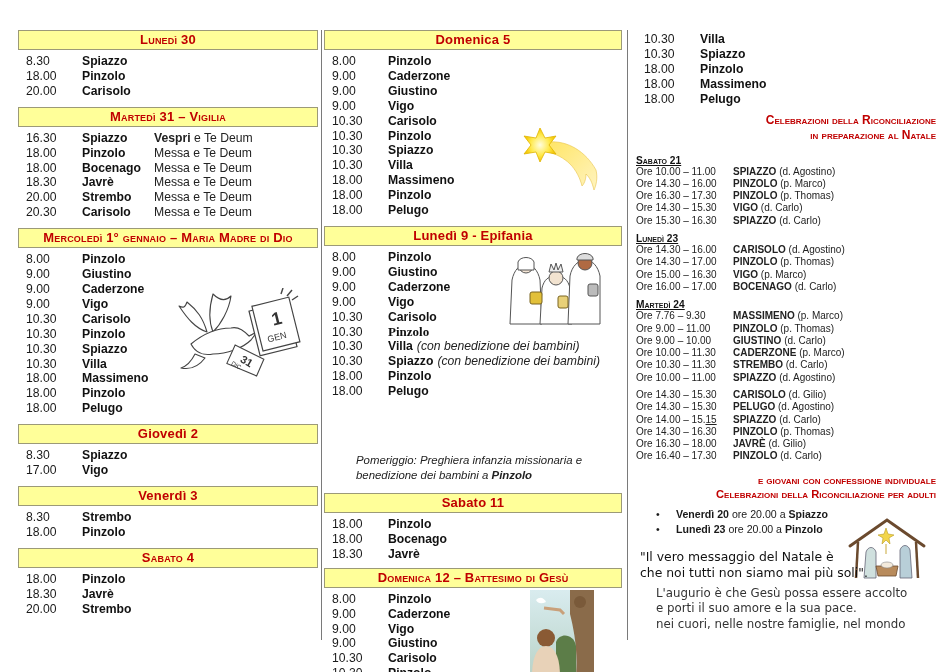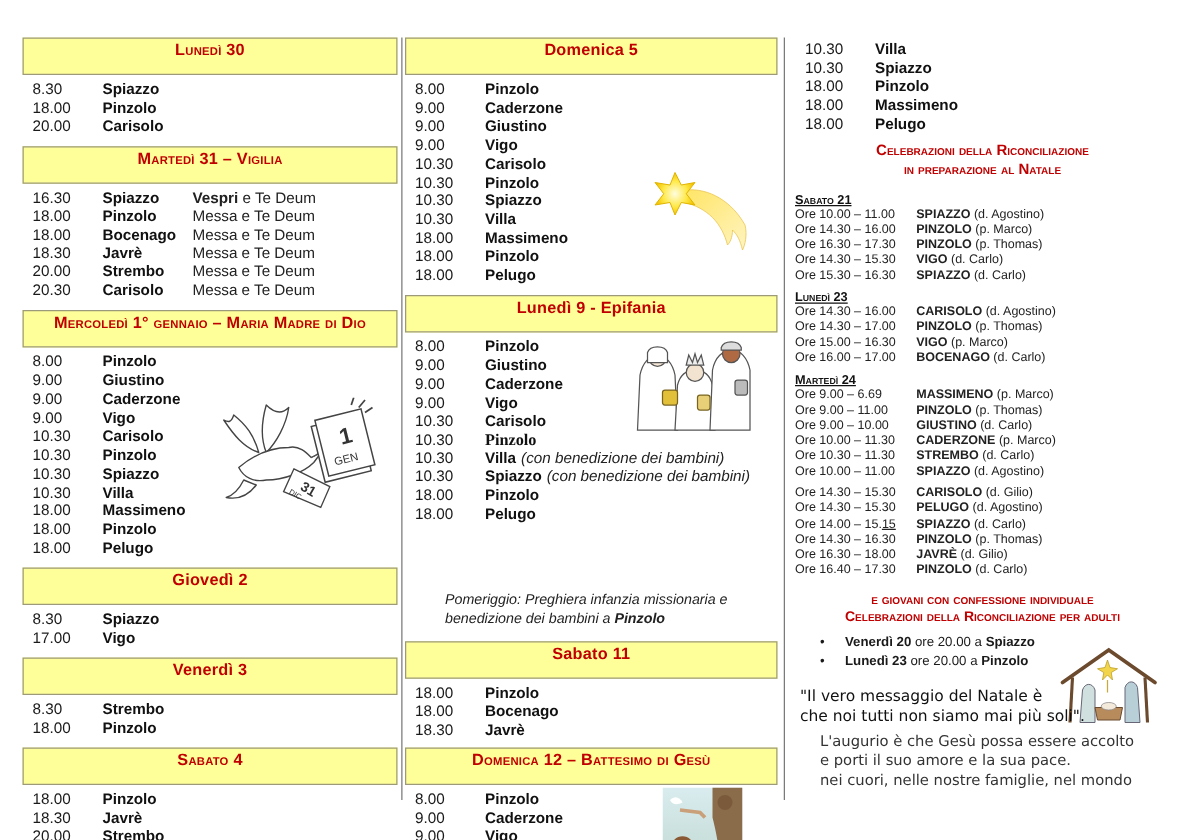--- a/index.html
+++ b/index.html
@@ -11,21 +11,21 @@
   #col2 { left: 324px; width: 298px; }
   #col3 { left: 636px; width: 300px; }
 
   .vline { position: absolute; top: 30px; width: 1px; background: #7a7a7a; }
   #vline1 { left: 321px; height: 610px; }
   #vline2 { left: 627px; height: 610px; }
 
   .hdr {
     background: #ffff99;
     border: 1px solid #9c9a78;
-    height: 30px;
+    height: 20px;
     text-align: center;
     color: #c00000;
     font-weight: bold;
     font-size: 13px;
     line-height: 18px;
     letter-spacing: 0.2px;
   }
   .hdr.sc { font-variant: small-caps; }
 
   .rows { padding: 4px 0 0 8px; }
@@ -37,21 +37,21 @@
   .row .d { position: absolute; left: 128px; color: #222; }
   .row.rel { position: relative; }
   .row .d b { font-weight: bold; }
 
   .gap { height: 8px; }
 
   .note { font-style: italic; font-size: 11.4px; line-height: 15px; padding: 6px 0 0 24px; color: #222; margin-top: 48px; }
   .note b { font-weight: bold; }
 
   .reco-title {
-    color: #c00000; font-weight: bold; font-variant: small-caps; text-align: center;
+    color: #c00000; font-weight: bold; font-variant: small-caps; text-align: right;
     font-size: 12px; line-height: 15px; margin-top: 10px;
   }
   .day-label {
     font-variant: small-caps; font-weight: bold; font-size: 10.2px; text-decoration: underline;
     margin-top: 10px; color: #111;
   }
   .conf { display: flex; font-size: 10px; line-height: 12.3px; white-space: nowrap; align-items: flex-end; }
   .conf .o { width: 97px; color: #222; }
   .conf .w b { font-weight: bold; }
   .conf .w { color: #222; }
@@ -511,21 +511,21 @@
       <span class="o">Ore 15.00 – 16.30</span>
       <span class="w"><b>VIGO</b> <span>(p. Marco)</span></span>
     </div>
   <div class="conf">
       <span class="o">Ore 16.00 – 17.00</span>
       <span class="w"><b>BOCENAGO</b> <span>(d. Carlo)</span></span>
     </div>
 
   <div class="day-label" style="margin-top:6px;">Martedì 24</div>
   <div class="conf">
-      <span class="o">Ore 9.00 – 6.69</span>
+      <span class="o">Ore 7.76 – 9.30</span>
       <span class="w"><b>MASSIMENO</b> <span>(p. Marco)</span></span>
     </div>
   <div class="conf">
       <span class="o">Ore 9.00 – 11.00</span>
       <span class="w"><b>PINZOLO</b> <span>(p. Thomas)</span></span>
     </div>
   <div class="conf">
       <span class="o">Ore 9.00 – 10.00</span>
       <span class="w"><b>GIUSTINO</b> <span>(d. Carlo)</span></span>
     </div>

